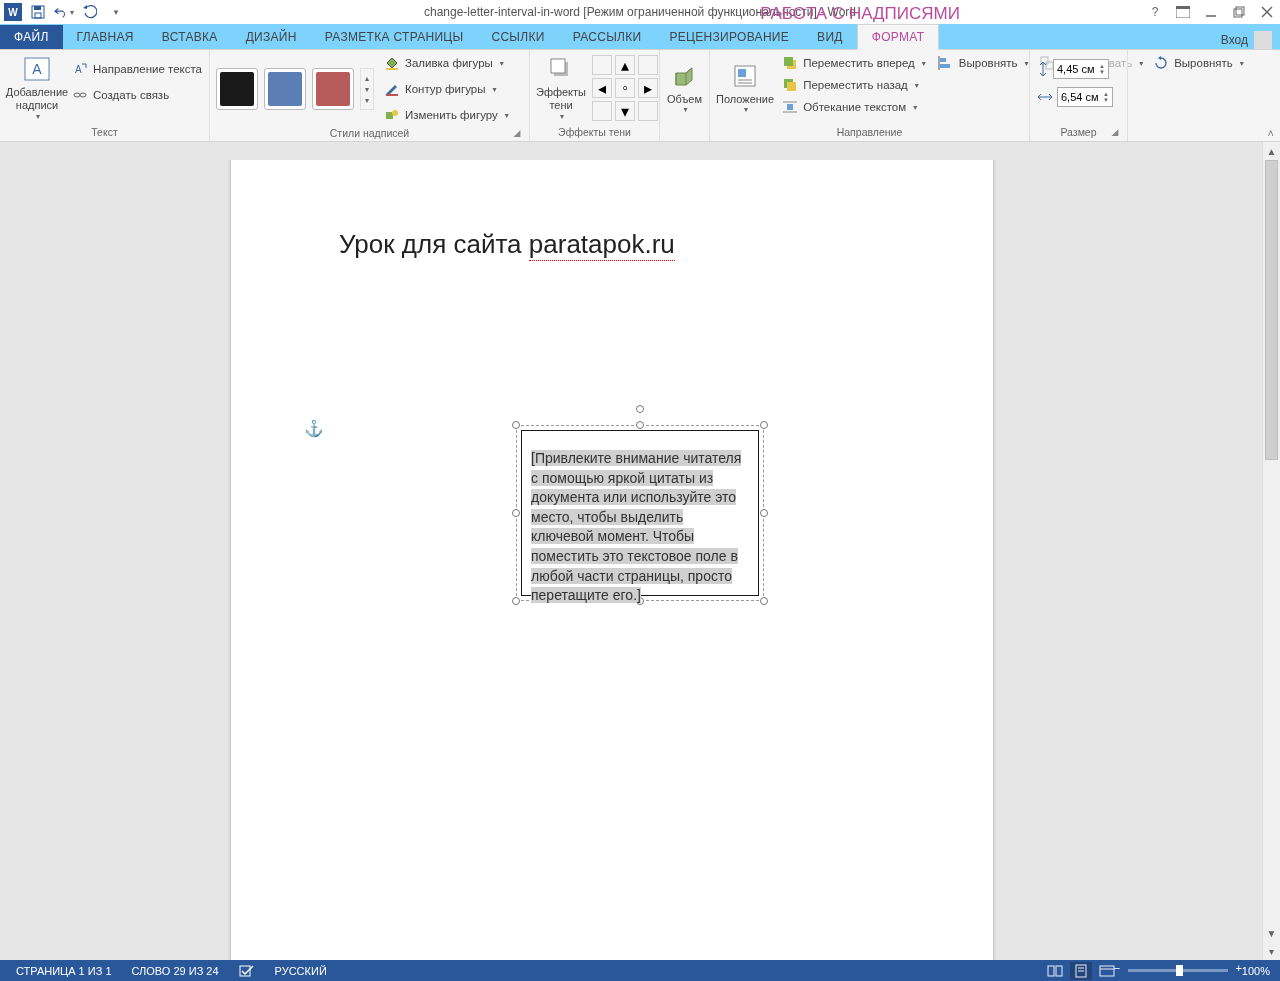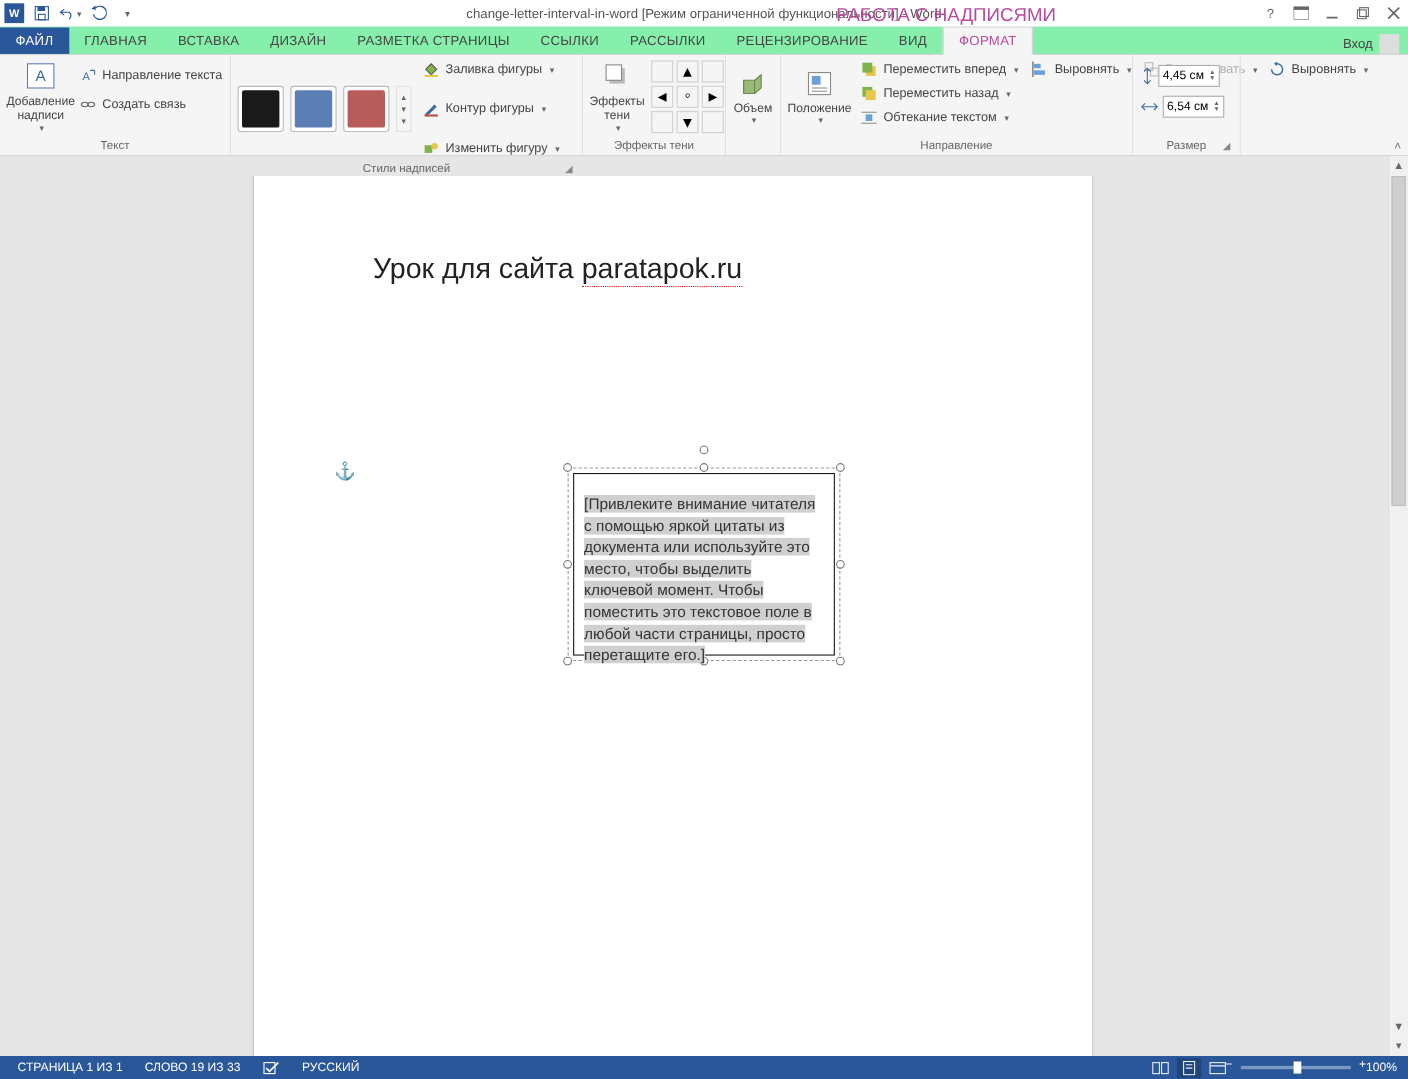--- a/index.html
+++ b/index.html
@@ -9,21 +9,21 @@
 .titlebar { height: 24px; background: #fff; display: flex; align-items: center; font-size: 12px; color: #666; position: relative; }
 .titlebar .left-qat { display: flex; align-items: center; gap: 6px; padding-left: 4px; }
 .qat-btn { width: 20px; height: 20px; display: flex; align-items: center; justify-content: center; color: #2a579a; cursor: pointer; }
 .titlebar .doc-title { position: absolute; left: 50%; transform: translateX(-50%); white-space: nowrap; color: #555; }
 .titlebar .context-label { position: absolute; right: 320px; color: #b84a9e; font-size: 17px; top: 4px; }
 .titlebar .win-controls { position: absolute; right: 4px; display: flex; gap: 10px; align-items: center; }
 .win-btn { width: 18px; height: 18px; display: flex; align-items: center; justify-content: center; color: #666; cursor: pointer; }
 .word-icon { width: 18px; height: 18px; background: #2a579a; color: #fff; font-size: 10px; font-weight: bold; display: flex; align-items: center; justify-content: center; }
 
 
-.tabs { height: 26px; background: #86efac; display: flex; align-items: flex-end; font-size: 12px; border-bottom: 1px solid #d4d4d4; }
+.tabs { height: 26px; background: #7dd3fc; display: flex; align-items: flex-end; font-size: 12px; border-bottom: 1px solid #d4d4d4; }
 .tab { padding: 5px 14px; color: #444; cursor: pointer; text-transform: uppercase; letter-spacing: 0.3px; }
 .tab.file { background: #2a579a; color: #fff; }
 .tab.active { color: #b84a9e; border: 1px solid #d4d4d4; border-bottom: 1px solid #f5f5f5; background: #f5f5f5; margin-bottom: -1px; }
 .login-area { margin-left: auto; display: flex; align-items: center; gap: 6px; padding-right: 8px; color: #444; font-size: 12px; }
 .avatar { width: 18px; height: 18px; background: #ddd; }
 
 
 .ribbon { height: 92px; background: #f5f5f5; border-bottom: 1px solid #d4d4d4; display: flex; }
 .group { border-right: 1px solid #e0e0e0; display: flex; flex-direction: column; padding: 3px 6px 0 6px; }
 .group-body { flex: 1; display: flex; align-items: flex-start; }
@@ -217,21 +217,21 @@
           </div>
         <div class="swatch">
             <div class="swatch-inner" style="background:#b85b5b"></div>
           </div>
         <div class="swatch-more">
             <span>▴</span>
             <span>▾</span>
             <span>▾</span>
           </div>
       </div>
-      <div style="display:flex;flex-direction:column;gap:16px">
+      <div style="display:flex;flex-direction:column;gap:6px">
         <div class="row-btn">
           <div class="ico">
             <svg width="16" height="16" viewBox="0 0 16 16">
                 <path d="M3 8 L8 3 L13 8 L8 13 Z" fill="#81b34c" stroke="#555"></path>
                 <rect x="2" y="13" width="12" height="2" fill="#e8c64a"></rect>
               </svg>
           </div>
           <span>Заливка фигуры</span>
             <span class="dd">▾</span>
         </div>
@@ -462,21 +462,21 @@
   <div class="arrow arrow-up">▲</div>
   <div class="track">
       <div class="thumb"></div>
     </div>
   <div class="arrow arrow-dn">▼</div>
   <div class="arrow arrow-dn2">▾</div>
 </div>
 
 <div class="statusbar">
   <div class="seg">СТРАНИЦА 1 ИЗ 1</div>
-  <div class="seg">СЛОВО 19 ИЗ 33</div>
+  <div class="seg">СЛОВО 29 ИЗ 24</div>
   <div class="seg">
     <svg width="16" height="14" viewBox="0 0 16 14">
         <rect x="1" y="2" width="10" height="10" fill="none" stroke="#fff"></rect>
         <path d="M3 7 L6 10 L14 2" stroke="#fff" fill="none" stroke-width="1.5"></path>
       </svg>
   </div>
   <div class="seg">РУССКИЙ</div>
   <div class="right">
     <div class="view-btn">
         <svg width="16" height="14" viewBox="0 0 16 14">

